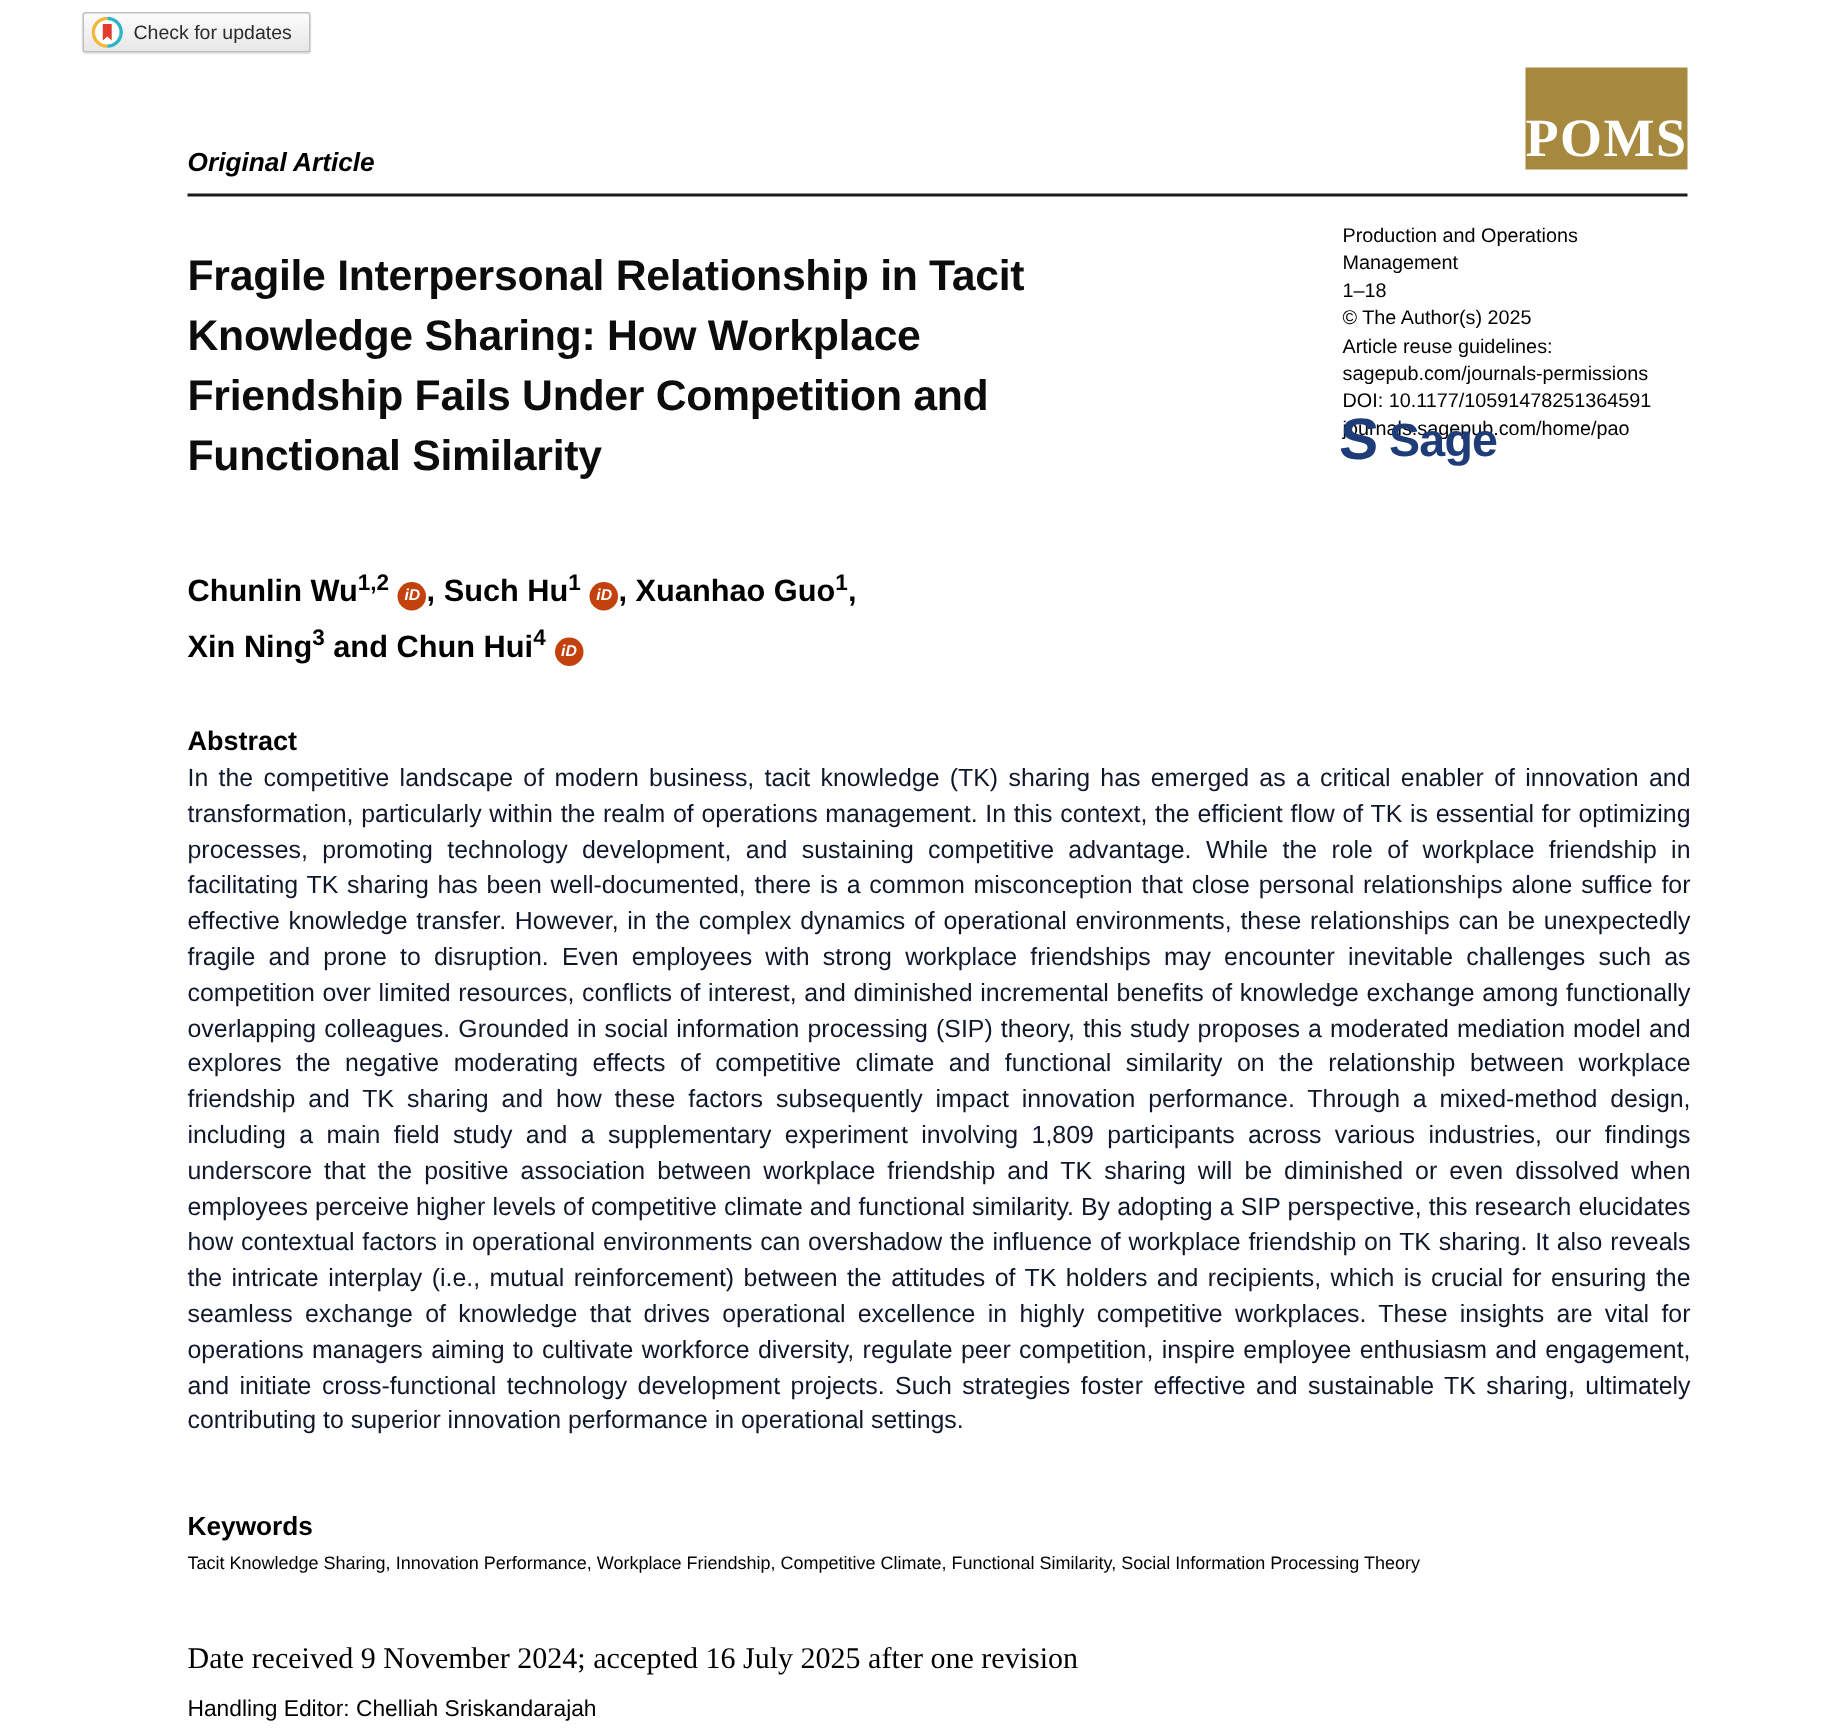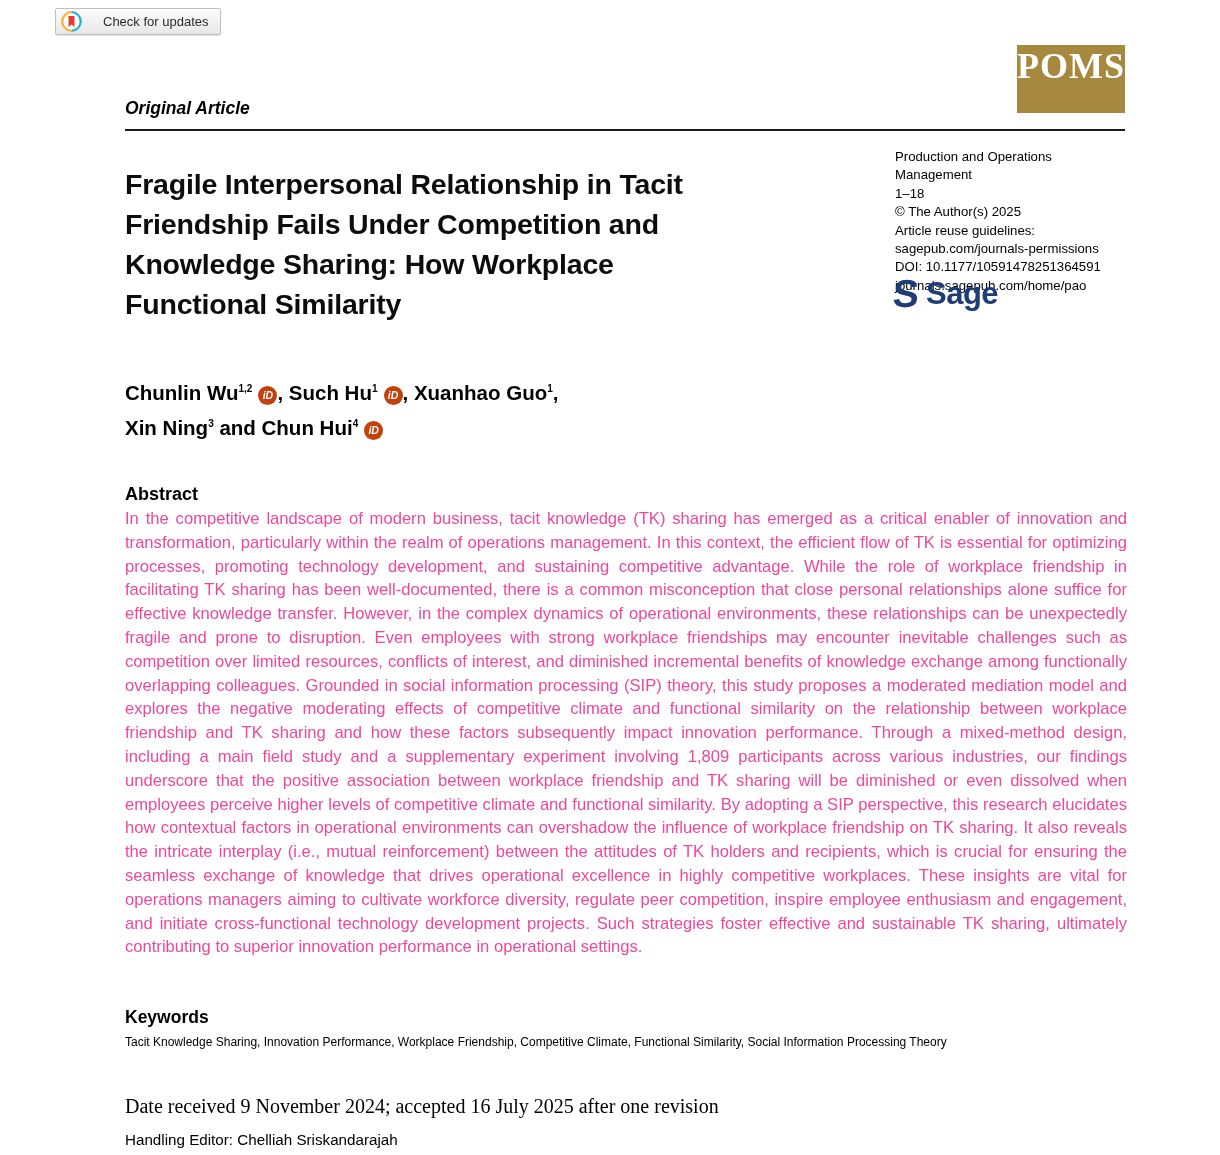--- a/index.html
+++ b/index.html
@@ -1,52 +1,52 @@
 <!DOCTYPE html>
 <html><head>
 <meta charset="utf-8">
 <style>
   html,body{margin:0;padding:0;background:#ffffff;}
   body{font-family:"Liberation Sans", sans-serif; color:#000;}
   .page{position:relative;width:1220px;height:1155px;background:#fff;overflow:hidden;}
 
   
-  .update-badge{position:absolute;left:55px;top:8px;display:flex;align-items:center;gap:21px;
+  .update-badge{position:absolute;left:55px;top:8px;display:flex;align-items:center;gap:7px;
     padding:2px 11px 2px 5px;background:linear-gradient(#fcfcfc,#e7e7e7);
     border:1px solid #bfbfbf;border-radius:2px;box-shadow:0 1px 1px rgba(0,0,0,.12);cursor:pointer;}
   .update-badge .label{font-size:13px;color:#2b2b2b;}
 
   
   .article-type{position:absolute;left:125px;top:98px;font-size:17.5px;font-style:italic;font-weight:600;}
   .rule{position:absolute;left:125px;top:129px;width:1000px;height:2px;background:#1c1c1c;}
   .poms-logo{position:absolute;left:1017px;top:45px;width:108px;height:68px;background:#a6893e;
     color:#fff;font-family:"Liberation Serif", serif;font-weight:bold;font-size:36px;
-    display:flex;align-items:flex-start;justify-content:center;letter-spacing:1px;}
+    display:flex;align-items:flex-end;justify-content:center;letter-spacing:1px;}
 
   
   .article-title{position:absolute;left:125px;top:164px;width:740px;font-size:28.5px;font-weight:bold;
     line-height:40px;letter-spacing:-0.2px;color:#0c0c0c;}
 
   
   .journal-info{position:absolute;left:895px;top:148px;width:235px;font-size:13.2px;line-height:18.4px;color:#000;}
   .sage-logo{position:absolute;left:893px;top:274px;display:flex;align-items:center;gap:7px;color:#1e3c78;}
   .sage-logo .s-glyph{font-size:39px;font-weight:800;line-height:1;transform:skewX(-4deg);}
   .sage-logo .wordmark{font-size:31px;font-weight:bold;letter-spacing:-0.5px;}
 
   
   .author-list{position:absolute;left:125px;top:373px;width:640px;font-size:20.5px;font-weight:bold;line-height:31px;}
-  .author-list sup{font-size:10px;font-weight:bold;margin-top:36px;}
+  .author-list sup{font-size:15px;font-weight:bold;margin-top:36px;}
   .orcid{display:inline-block;width:19px;height:19px;border-radius:50%;background:#c2410c;color:#fff;
     font-size:10.5px;font-weight:bold;font-style:italic;text-align:center;line-height:19px;
     margin-left:6px;vertical-align:1px;cursor:pointer;}
 
   
   .abstract-heading{position:absolute;left:125px;top:484px;font-size:18px;font-weight:bold;}
   .abstract-text{position:absolute;left:125px;top:507px;width:1002px;font-size:16.6px;line-height:23.8px;
-    text-align:justify;color:#ec4899;}
+    text-align:justify;color:#0f172a;}
 
   
   .keywords-heading{position:absolute;left:125px;top:1007px;font-size:17.5px;font-weight:bold;}
   .keywords-text{position:absolute;left:125px;top:1030px;width:1002px;font-size:12px;line-height:24px;
     text-align:justify;}
 
   .date-line{position:absolute;left:125px;top:1095px;font-size:20px;font-family:Liberation Serif, serif;}
   .editor-line{position:absolute;left:125px;top:1131px;font-size:15.2px;}
 </style>
 </head>
@@ -67,22 +67,22 @@
   </div>
 
   <div class="article-type">Original Article</div>
   <div class="poms-logo">
     <span>POMS</span>
   </div>
   <div class="rule"></div>
 
   <h1 class="article-title" style="margin:0;">
       <div>Fragile Interpersonal Relationship in Tacit</div>
+      <div>Knowledge Sharing: How Workplace</div>
       <div>Friendship Fails Under Competition and</div>
-      <div>Knowledge Sharing: How Workplace</div>
       <div>Functional Similarity</div>
     </h1>
 
   <div class="journal-info">
       <div>Production and Operations Management</div>
       <div>1–18</div>
       <div>© The Author(s) 2025</div>
       <div>Article reuse guidelines:</div>
       <div>sagepub.com/journals-permissions</div>
       <div>DOI: 10.1177/10591478251364591</div>

